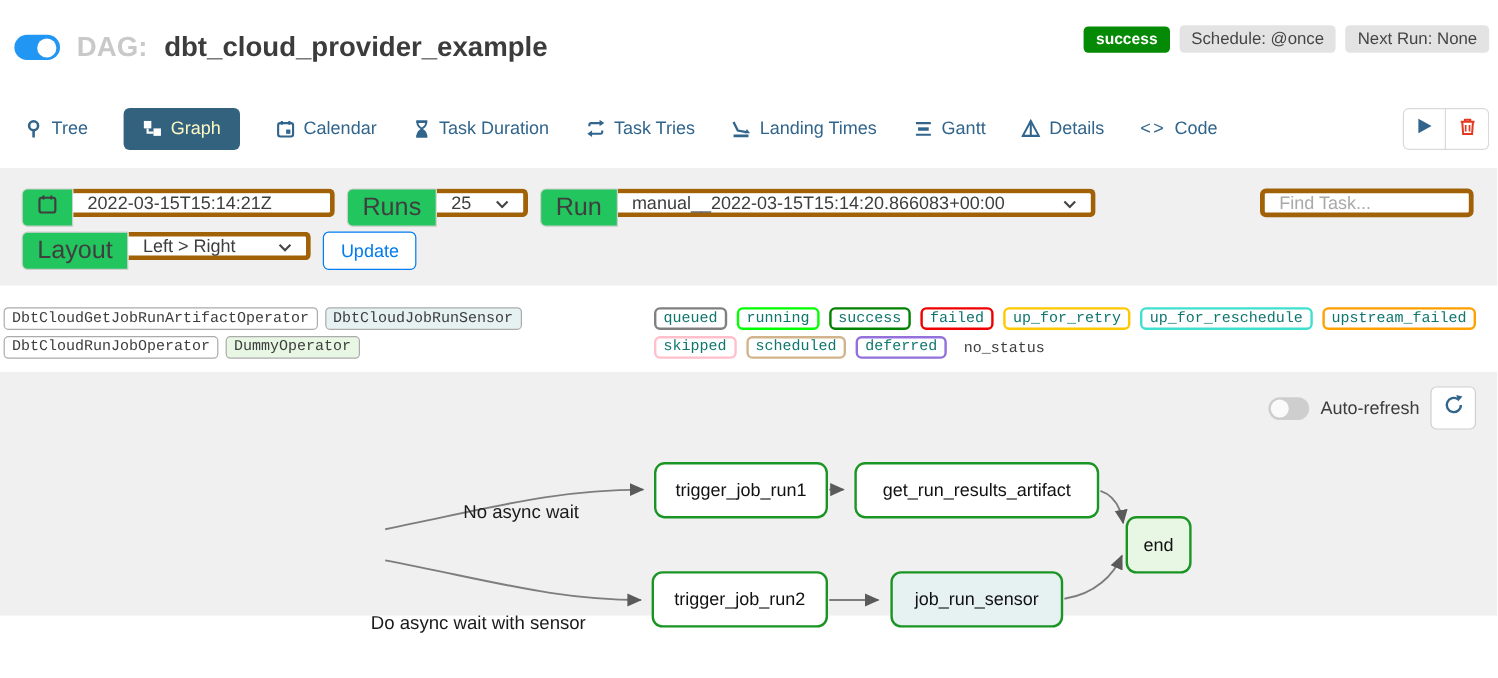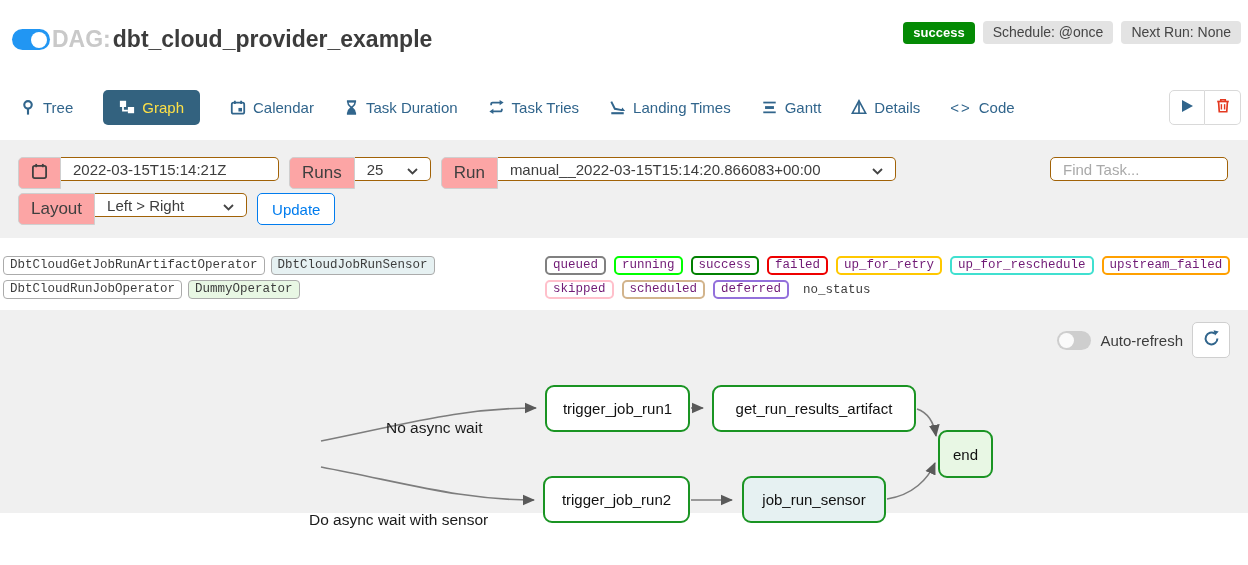--- a/index.html
+++ b/index.html
@@ -1,64 +1,64 @@
 <!DOCTYPE html>
 <html><head>
 <meta charset="utf-8">
 <style>
   * { margin:0; padding:0; box-sizing:border-box; }
   html,body { background:#fff; }
   body { font-family:"Liberation Sans", sans-serif; color:#3c3c3c; }
   #app { position:relative; width:1248px; height:565px; background:#fff; overflow:hidden; }
 
   
-  .dag-title-row { position:absolute; top:26px; left:12px; display:flex; align-items:center; gap:2px; }
+  .dag-title-row { position:absolute; top:26px; left:12px; display:flex; align-items:center; gap:14px; }
   .toggle { position:relative; width:38px; height:21px; border-radius:11px; background:#2196f3; flex:0 0 auto; cursor:pointer; }
   .toggle .knob { position:absolute; top:2.5px; right:3px; width:16px; height:16px; border-radius:50%; background:#fff; }
   .dag-prefix { font-size:23px; font-weight:700; color:#c9c9c9; }
   .dag-id { font-size:23px; font-weight:700; color:#3c3c3c; }
 
   .badges { position:absolute; top:21px; right:7px; display:flex; gap:8px; align-items:center; }
   .badge { font-size:14px; padding:3px 10px 4px; border-radius:4px; background:#e3e3e3; color:#454545; white-space:nowrap; }
   .badge.success { background:#048a04; color:#fff; font-weight:700; font-size:13px; }
 
   
   .tabbar { position:absolute; top:88px; left:20px; display:flex; align-items:center; gap:30px; height:38px; }
   .tab { display:flex; align-items:center; gap:7px; color:#31658c; font-size:15px; cursor:pointer; white-space:nowrap; }
   .tab svg { display:block; }
-  .tab.active { background:#33627f; color:#fde047; padding:9px 16px; border-radius:5px; }
+  .tab.active { background:#33627f; color:#fef9c3; padding:9px 16px; border-radius:5px; }
   .code-glyph { font-size:15px; letter-spacing:2px; font-weight:400; }
 
   .dag-actions { position:absolute; top:90px; right:7px; display:flex; }
   .act-btn { width:36px; height:35px; background:#fff; border:1px solid #d9d9d9; display:flex; align-items:center; justify-content:center; cursor:pointer; }
   .act-btn:first-child { border-radius:5px 0 0 5px; }
   .act-btn:last-child { border-radius:0 5px 5px 0; border-left:none; }
 
   
   .filter-panel { position:absolute; top:140px; left:0; width:1248px; height:98px; background:#f0f0f0; }
   .frow { position:absolute; left:18px; display:flex; align-items:stretch; }
   .frow1 { top:17px; }
   .frow2 { top:53px; }
   .grp { display:flex; align-items:stretch; margin-right:10px; }
-  .addon { background:#fca5a5; border:1px solid #cfcfcf; display:flex; align-items:center; justify-content:center; padding:0 12px; font-size:17px; color:#3f3f3f; height:32px; border-radius:5px 0 0 5px; }
+  .addon { background:#22c55e; border:1px solid #cfcfcf; display:flex; align-items:center; justify-content:center; padding:0 12px; font-size:21px; color:#3f3f3f; height:32px; border-radius:5px 0 0 5px; }
   .addon + .inputbox, .addon + .selbox { border-left:none; border-radius:0 5px 5px 0; }
-  .inputbox, .selbox { background:#fff; border:1px solid #a16207; height:24px; display:flex; align-items:center; padding:0 12px; font-size:15px; color:#3d3d3d; border-radius:5px; }
+  .inputbox, .selbox { background:#fff; border:4px solid #a16207; height:24px; display:flex; align-items:center; padding:0 12px; font-size:15px; color:#3d3d3d; border-radius:5px; }
   .selbox { justify-content:space-between; gap:18px; cursor:pointer; }
   .selbox .chev { flex:0 0 auto; }
   input.inputbox { outline:none; }
   input.inputbox::placeholder { color:#a9a9a9; }
   .find-task { position:absolute; top:17px; right:20px; width:178px; }
   .update-btn { background:#fff; border:1.5px solid #017cee; color:#017cee; font-size:15px; padding:0 14px; height:32px; border-radius:5px; cursor:pointer; font-family:inherit; }
 
   
   .legend { position:absolute; top:256px; left:3px; width:1242px; display:flex; align-items:flex-start;font-family:Liberation Mono, monospace; }
   .ops { width:542px; display:flex; flex-wrap:wrap; gap:5px 6px; }
   .stats { flex:1; display:flex; flex-wrap:wrap; gap:5px 8px; align-items:center; }
   .chip { font-size:12.5px; color:#3d3d3d; background:#fff; border:1px solid #ababab; border-radius:4px; padding:1px 6px 2px; white-space:nowrap; }
-  .schip { font-size:12.5px; color:#701a75; background:#fff; border:2px solid #999; border-radius:5px; padding:0 6px 1px; white-space:nowrap; }
+  .schip { font-size:12.5px; color:#0f766e; background:#fff; border:2px solid #999; border-radius:5px; padding:0 6px 1px; white-space:nowrap; }
   .nostat { font-size:12.5px; color:#3d3d3d; padding:1px 6px; }
 
   
   .graph-panel { position:absolute; top:310px; left:0; width:1248px; height:203px; background:#f0f0f0; }
   .auto-refresh { position:absolute; top:12px; right:18px; display:flex; align-items:center; gap:9px; }
   .gtoggle { position:relative; width:34px; height:19px; border-radius:10px; background:#cecece; cursor:pointer; }
   .gtoggle .knob { position:absolute; top:2px; left:2px; width:15px; height:15px; border-radius:50%; background:#fafafa; }
   .ar-label { font-size:15px; color:#3d3d3d; }
   .refresh-btn { width:38px; height:36px; background:#fff; border:1px solid #cfcfcf; border-radius:5px; display:flex; align-items:center; justify-content:center; cursor:pointer; }
 

